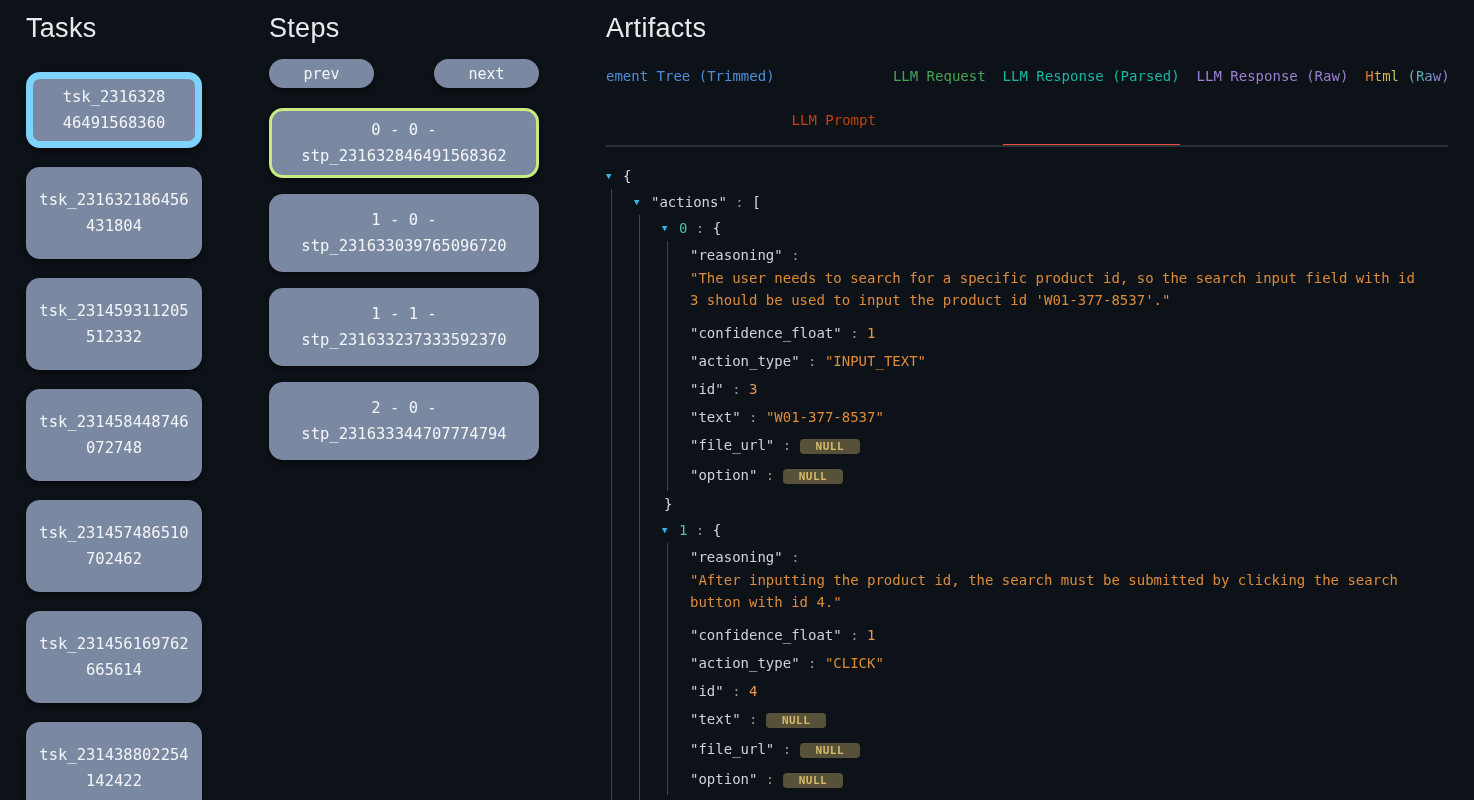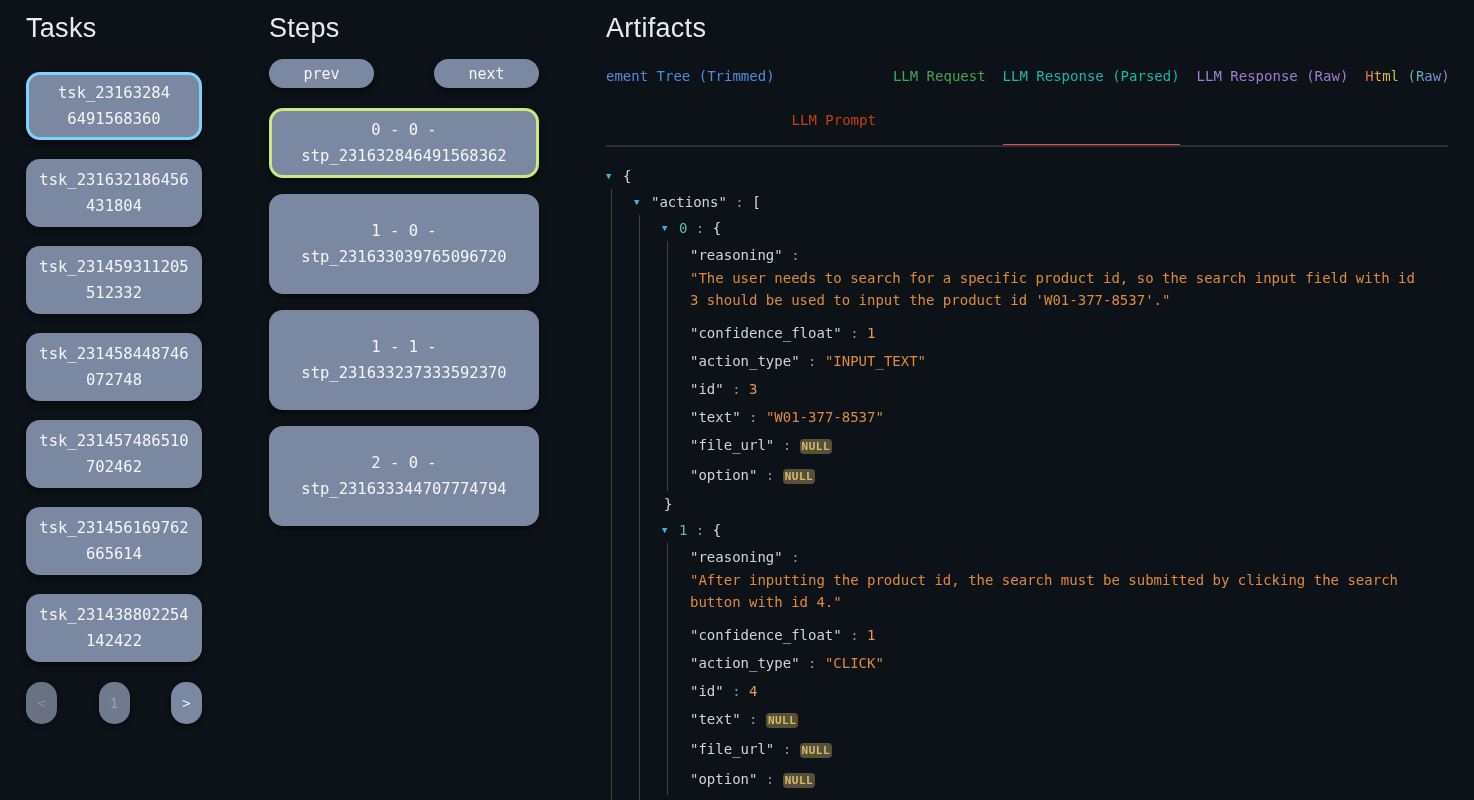--- a/index.html
+++ b/index.html
@@ -20,22 +20,22 @@
   .tasks-col .col-title { margin-bottom: 28px; }
   .pill-btn {
     display: block; width: 100%;
     background: #7b88a1; color: #f3f5f8;
     font-family: "DejaVu Sans Mono", monospace;
     font-size: 15.5px; line-height: 26px;
     border: none; border-radius: 14px;
     text-align: center; cursor: pointer;
     box-shadow: 0 3px 6px rgba(0,0,0,0.45);
   }
-  .task-btn { padding: 8px 12px; margin-bottom: 19px; word-break: break-all; }
-  .task-btn.selected { border: 3px solid #7dd3fc; padding: 5px 28px; }
+  .task-btn { padding: 20px 12px; margin-bottom: 19px; word-break: break-all; }
+  .task-btn.selected { border: 7px solid #7dd3fc; padding: 5px 28px; }
   .pagination {
     display: flex; justify-content: space-between; align-items: center;
     margin-top: 20px;
   }
   .page-pill {
     width: 31px; height: 42px; border: none; border-radius: 15px;
     font-family: "DejaVu Sans Mono", monospace; font-size: 14px;
     cursor: pointer; box-shadow: 0 2px 5px rgba(0,0,0,0.4);
   }
   .page-prev { background: #6971833; background: #6a7183; color: #8d93a2; }
@@ -45,21 +45,21 @@
   
   .steps-col { width: 270px; flex: 0 0 270px; margin-left: 67px; }
   .steps-col .col-title { margin-bottom: 15px; }
   .prevnext { display: flex; justify-content: space-between; margin-bottom: 20px; }
   .nav-pill {
     width: 105px; height: 29px; border: none; border-radius: 22px;
     background: #7b88a1; color: #f3f5f8;
     font-family: "DejaVu Sans Mono", monospace; font-size: 15px;
     cursor: pointer; box-shadow: 0 3px 6px rgba(0,0,0,0.45);
   }
-  .step-btn { padding: 24px 12px; margin-bottom: 16px; }
+  .step-btn { padding: 13px 12px; margin-bottom: 16px; }
   .step-btn.selected { border: 3px solid #c8ea7f; padding: 6px 17px; }
 
   
   .artifacts-col { flex: 1 1 auto; margin-left: 67px; min-width: 0; }
   .tabbar {
     display: flex; gap: 17px; margin-top: 24px;
     border-bottom: 2px solid #2b2f36;
     font-family: "DejaVu Sans Mono", monospace; font-size: 14px;
     white-space: nowrap; overflow: hidden;
   }
@@ -97,21 +97,21 @@
   .brace { color: #d8dce2; }
   .num { color: #e8964a; }
   .str { color: #dd8b3b; }
   .str-block {
     color: #dd8b3b; max-width: 733px; line-height: 22px;
     padding-top: 2px; margin-bottom: 4px; overflow-wrap: break-word;
   }
   .null-badge {
     background: #57513a; color: #d6ba68;
     font-size: 11px; font-weight: bold; letter-spacing: 0.5px;
-    padding: 1px 2px; border-radius: 4px;
+    padding: 1px 16px; border-radius: 4px;
   }
 </style>
 </head>
 <body>
 
 <div class="app">
 
   <aside class="tasks-col">
     <h1 class="col-title">Tasks</h1>
     <div id="task-list">

